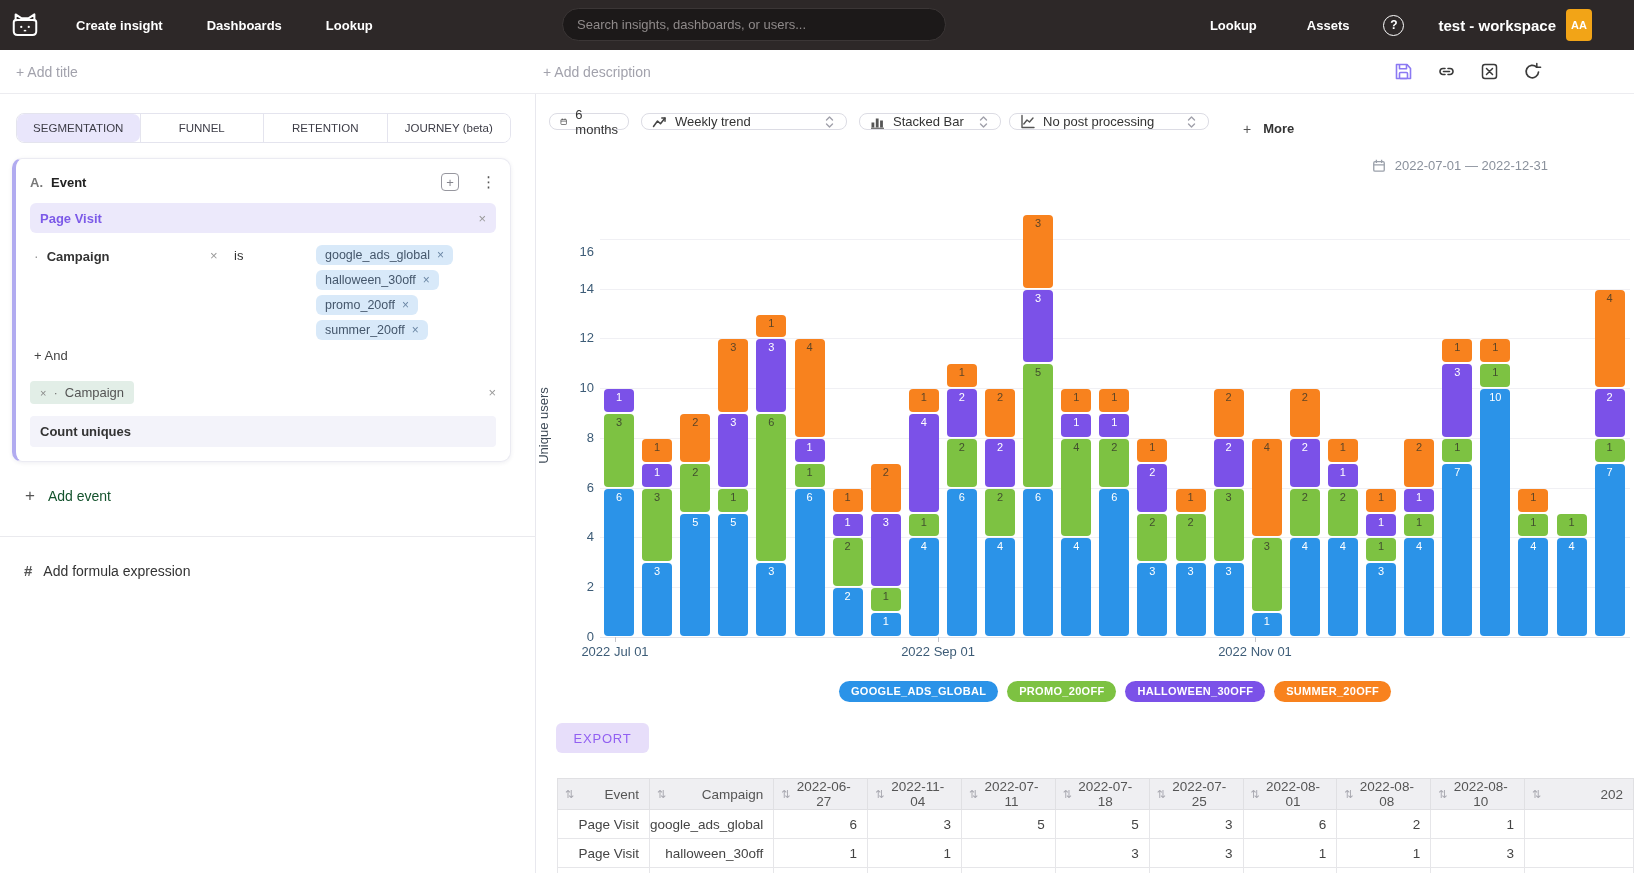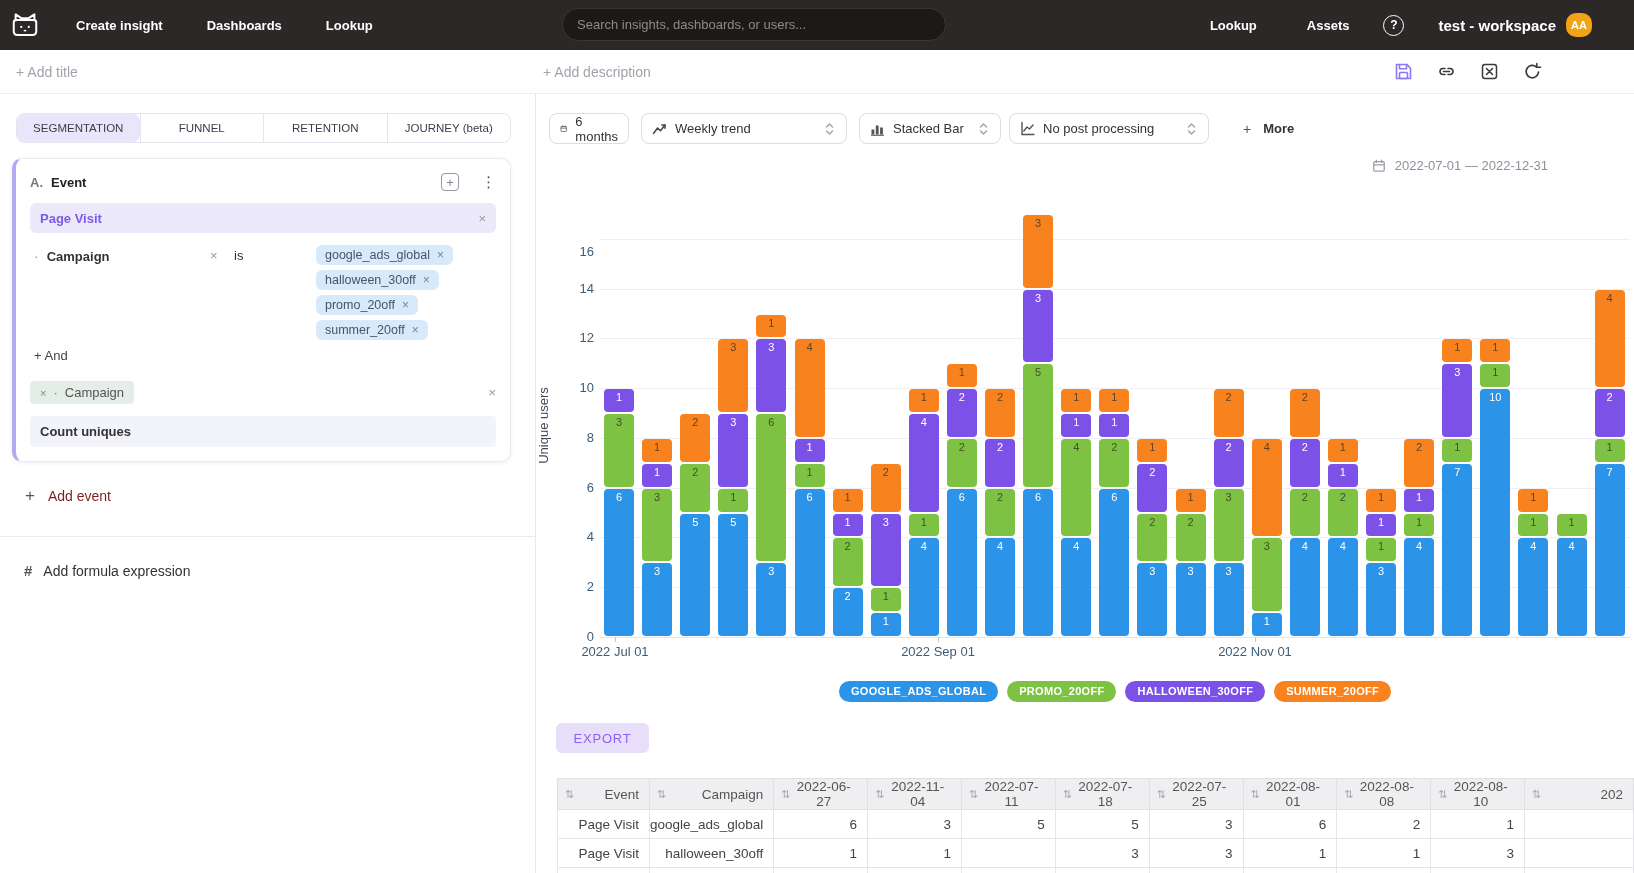--- a/index.html
+++ b/index.html
@@ -15,21 +15,21 @@
   .search-wrap { position:absolute; left:562px; top:8px; width:384px; height:33px; }
   .search-input { width:100%; height:100%; background:#1c1919; border:1px solid #3b3636;
                   border-radius:17px; color:#cfc9c9; font-size:13px; padding:0 14px;
                   outline:none; font-family:"Liberation Sans",sans-serif; }
   .search-input::placeholder { color:#8f8a8a; }
   .nav-right { position:absolute; right:42px; top:0; height:50px; display:flex; align-items:center; }
   .help-circle { width:21px; height:21px; border:1.6px solid #fff; border-radius:50%;
                  color:#fff; font-size:12px; font-weight:700; display:flex;
                  align-items:center; justify-content:center; }
   .workspace { color:#fff; font-size:15px; font-weight:700; }
-  .avatar { width:26px; height:24px; border-radius:10px; background:#F2A417; color:#fff;
+  .avatar { width:26px; height:32px; border-radius:4px; background:#F2A417; color:#fff;
             font-size:11px; font-weight:700; display:flex; align-items:center; justify-content:center; }
 
   
   .subheader { position:absolute; left:0; top:50px; width:1634px; height:44px; background:#fff;
                border-bottom:1px solid #ececf0; }
   .ghost-text { position:absolute; top:14px; color:#a2a2ac; font-size:14px; cursor:text; }
   .sub-icons { position:absolute; right:92px; top:12px; display:flex; gap:24px; align-items:center; }
   .sub-icons .icn { width:19px; height:19px; cursor:pointer; display:flex; }
 
   
@@ -77,39 +77,39 @@
   .breakdown-tag .bx { color:#888; font-size:11px; }
   .breakdown-tag .bdot { color:#777; font-size:13px; }
   .breakdown-tag .bname { color:#555; font-size:13px; }
 
   .agg-row { margin-top:12px; background:#F3F3FA; border-radius:4px; padding:8px 10px;
              color:#333; font-size:13px; font-weight:700; cursor:pointer; }
 
   .add-event { position:absolute; left:25px; top:392px; display:flex; align-items:center;
                gap:13px; cursor:pointer; }
   .plus-glyph { color:#555; font-size:17px; }
-  .add-event-label { color:#7f1d1d; font-size:14px; }
+  .add-event-label { color:#14532d; font-size:14px; }
   .panel-divider { position:absolute; left:0; top:442px; width:536px; border-top:1px solid #eaeaee; }
   .formula-row { position:absolute; left:24px; top:468px; display:flex; align-items:center;
                  gap:11px; cursor:pointer; }
   .hash-glyph { color:#555; font-size:15px; font-weight:700; }
   .formula-label { color:#333; font-size:14px; }
   .analyze-row { position:absolute; left:24px; top:510px; width:488px; height:36px;
                  display:flex; align-items:center; }
   .analyze-label { color:#333; font-size:14px; margin-left:10px; }
   .users-select { position:absolute; left:176px; top:0; width:311px; height:35px;
                   border:1px solid #d8d8e0; border-radius:8px; display:flex; align-items:center;
                   padding:0 12px; gap:8px; cursor:pointer; background:#fff; }
   .users-label { color:#333; font-size:14px; }
   .select-caret { margin-left:auto; color:#666; font-size:9px; }
 
   
   .rightpane { position:absolute; left:536px; top:94px; width:1098px; height:779px; overflow:hidden; }
   .controls { position:absolute; left:0; top:19px; height:31px; display:flex; align-items:center; }
-  .ctrl { border:1px solid #dcdce4; border-radius:8px; background:#fff; height:31px;
+  .ctrl { border:1px solid #dcdce4; border-radius:8px; background:#fff; height:17px;
           display:flex; align-items:center; padding:0 10px; gap:8px; font-size:13px;
           color:#333; cursor:pointer; position:absolute; top:0; }
   .ctrl .updown { margin-left:auto; }
   .more-wrap { position:absolute; left:707px; top:0; height:31px; display:flex; align-items:center;
                gap:12px; cursor:pointer; }
   .more-plus { color:#555; font-size:14px; }
   .more-label { color:#333; font-size:13px; font-weight:700; }
   .daterange { position:absolute; right:86px; top:64px; display:flex; align-items:center; gap:9px;
                color:#8a919c; font-size:13px; }
 

